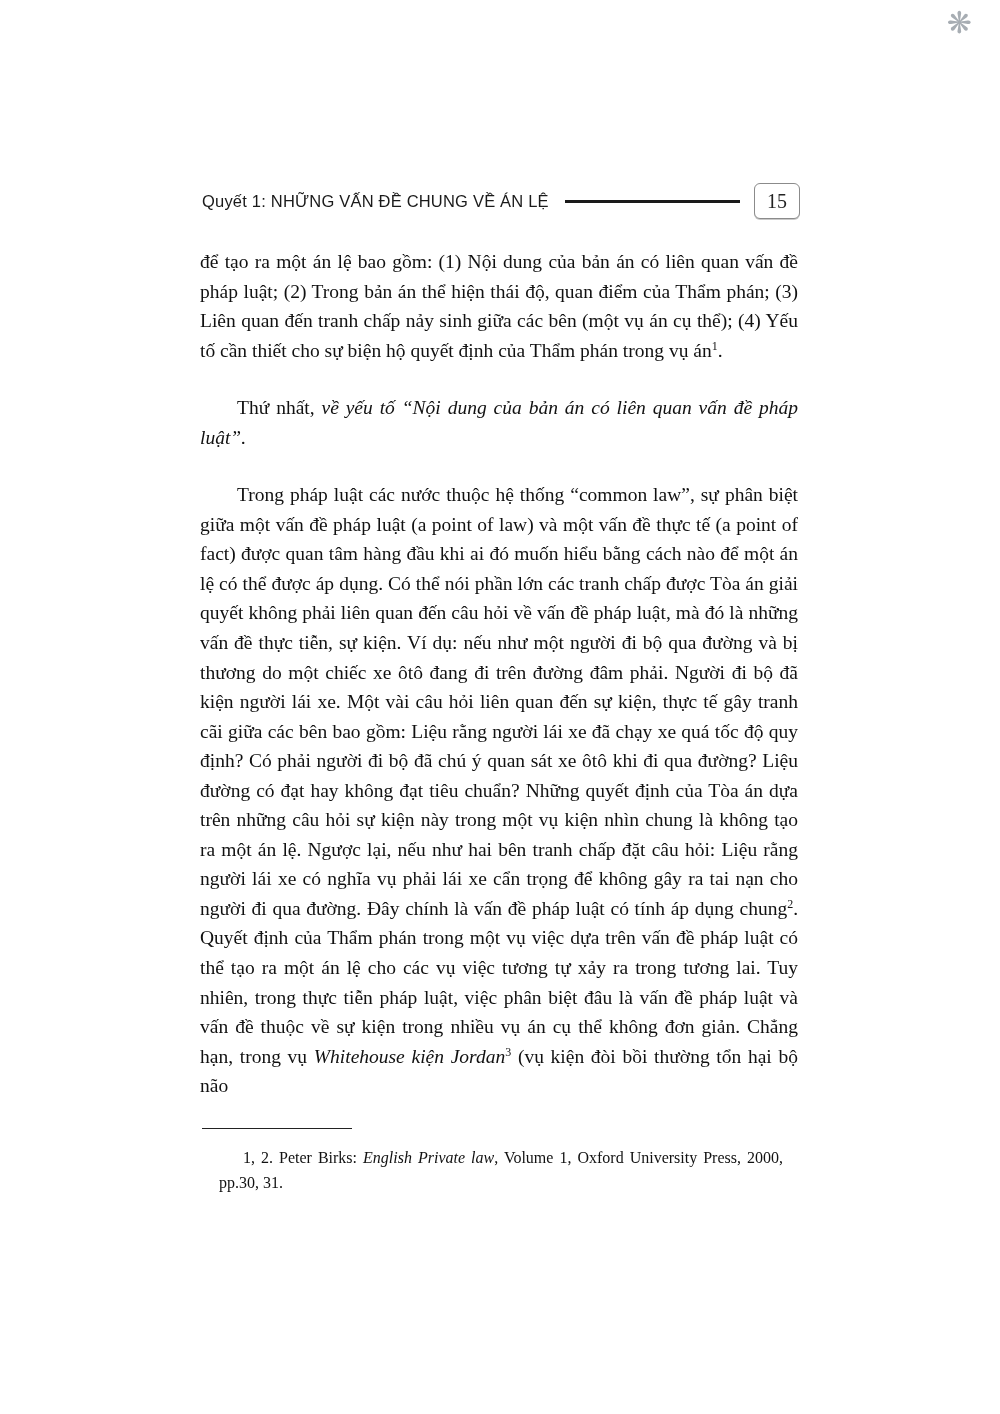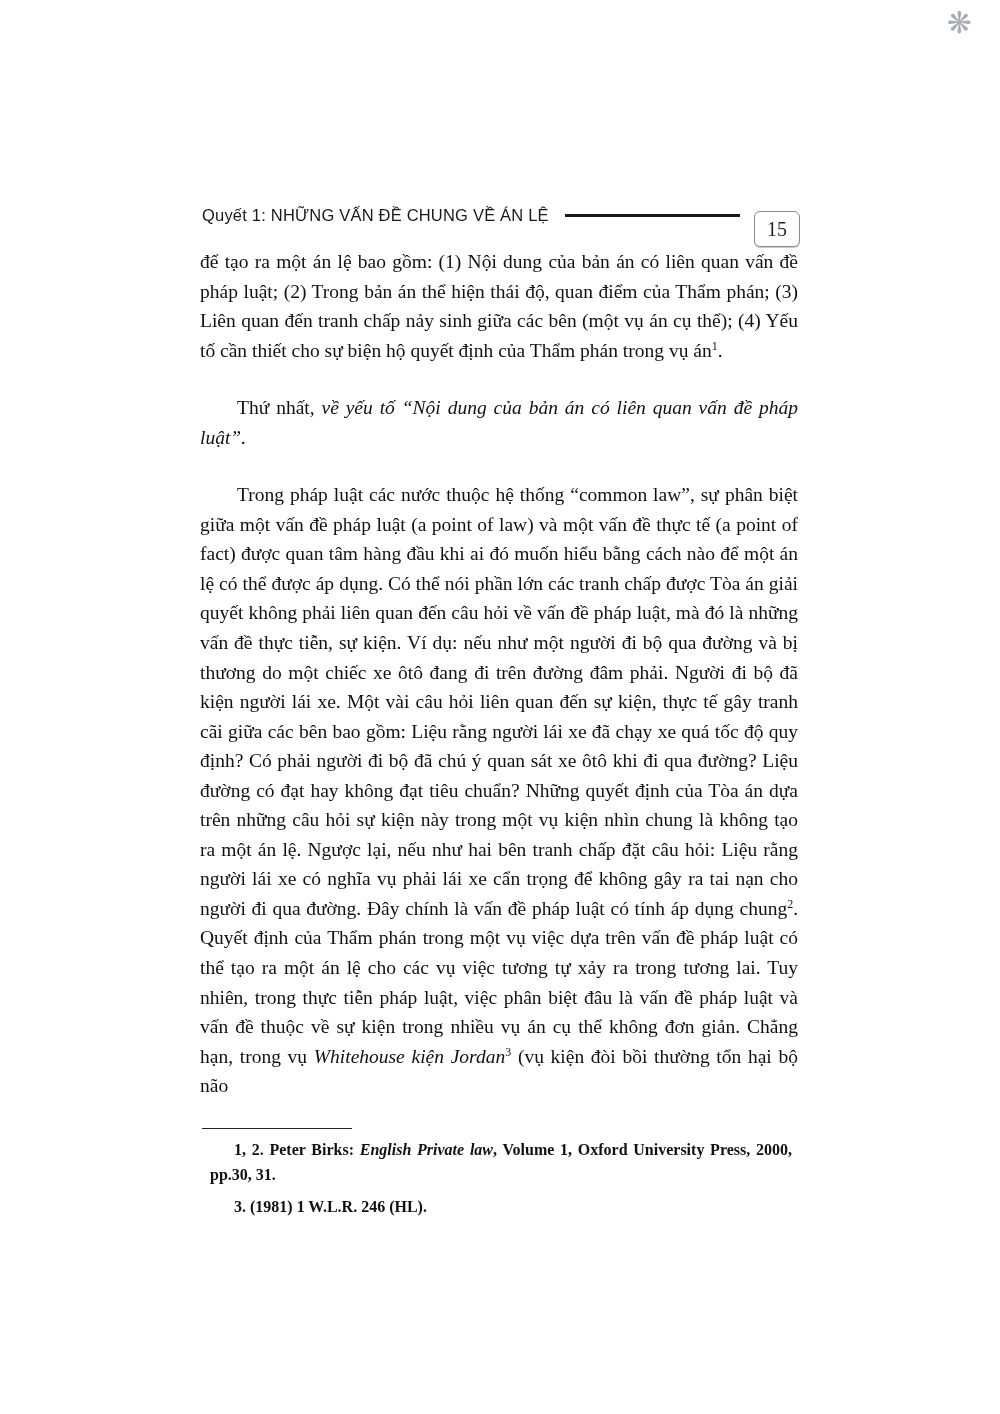--- a/index.html
+++ b/index.html
@@ -49,21 +49,20 @@
     height: 34px;
     border: 1px solid #8b8b8b;
     border-radius: 6px;
     box-shadow: 0 1px 0 #c9c9c9;
     display: flex;
     align-items: center;
     justify-content: center;
     font-size: 20px;
     color: #222;
     background: #fff;
-    margin-top: 28px;
   }
   .body-text {
     position: absolute;
     left: 200px;
     width: 598px;
     top: 247px;
     font-size: 19.5px;
     line-height: 29.55px;
     text-align: justify;
   }
@@ -83,21 +82,21 @@
     font-size: 16px;
     line-height: 24.5px;
     text-align: justify;
   }
   .footnote-rule {
     width: 150px;
     height: 1px;
     background: #222;
     margin-bottom: 9px;
   }
-  .footnotes p { margin: 8px; text-indent: 24px; font-weight: bold; }
+  .footnotes p { margin: 17px; text-indent: 24px; }
 </style>
 </head>
 <body>
 
 <div class="page">
 
   <div class="corner-decoration">❋</div>
 
   <div class="header">
     <div class="header-text"><span>Quyết 1: </span><b>NHỮNG VẤN ĐỀ CHUNG VỀ ÁN LỆ</b></div>
@@ -110,17 +109,16 @@
   <div class="body-text">
       <p class=""><span>để tạo ra một án lệ bao gồm: (1) Nội dung của bản án có liên quan vấn đề pháp luật; (2) Trong bản án thể hiện thái độ, quan điểm của Thẩm phán; (3) Liên quan đến tranh chấp nảy sinh giữa các bên (một vụ án cụ thể); (4) Yếu tố cần thiết cho sự biện hộ quyết định của Thẩm phán trong vụ án</span><sup>1</sup><span>.</span></p>
       <p class="indent"><span>Thứ nhất, </span><span class="it">về yếu tố “Nội dung của bản án có liên quan vấn đề pháp luật”.</span></p>
       <p class="indent"><span>Trong pháp luật các nước thuộc hệ thống “common law”, sự phân biệt giữa một vấn đề pháp luật (a point of law) và một vấn đề thực tế (a point of fact) được quan tâm hàng đầu khi ai đó muốn hiểu bằng cách nào để một án lệ có thể được áp dụng. Có thể nói phần lớn các tranh chấp được Tòa án giải quyết không phải liên quan đến câu hỏi về vấn đề pháp luật, mà đó là những vấn đề thực tiễn, sự kiện. Ví dụ: nếu như một người đi bộ qua đường và bị thương do một chiếc xe ôtô đang đi trên đường đâm phải. Người đi bộ đã kiện người lái xe. Một vài câu hỏi liên quan đến sự kiện, thực tế gây tranh cãi giữa các bên bao gồm: Liệu rằng người lái xe đã chạy xe quá tốc độ quy định? Có phải người đi bộ đã chú ý quan sát xe ôtô khi đi qua đường? Liệu đường có đạt hay không đạt tiêu chuẩn? Những quyết định của Tòa án dựa trên những câu hỏi sự kiện này trong một vụ kiện nhìn chung là không tạo ra một án lệ. Ngược lại, nếu như hai bên tranh chấp đặt câu hỏi: Liệu rằng người lái xe có nghĩa vụ phải lái xe cẩn trọng để không gây ra tai nạn cho người đi qua đường. Đây chính là vấn đề pháp luật có tính áp dụng chung</span><sup>2</sup><span>. Quyết định của Thẩm phán trong một vụ việc dựa trên vấn đề pháp luật có thể tạo ra một án lệ cho các vụ việc tương tự xảy ra trong tương lai. Tuy nhiên, trong thực tiễn pháp luật, việc phân biệt đâu là vấn đề pháp luật và vấn đề thuộc về sự kiện trong nhiều vụ án cụ thể không đơn giản. Chẳng hạn, trong vụ </span><span class="it">Whitehouse kiện Jordan</span><sup>3</sup><span> (vụ kiện đòi bồi thường tổn hại bộ não</span></p>
     </div>
 
   <div class="footnotes">
     <div class="footnote-rule"></div>
     <div>
         <p><span>1, 2. Peter Birks: </span><span class="it">English Private law</span><span>, Volume 1, Oxford University Press, 2000, pp.30, 31.</span></p>
-        <p><span>3. (1981) 1 W.L.R. 246 (HL).</span></p>
       </div>
   </div>
 
 </div>
 
 </body></html>

